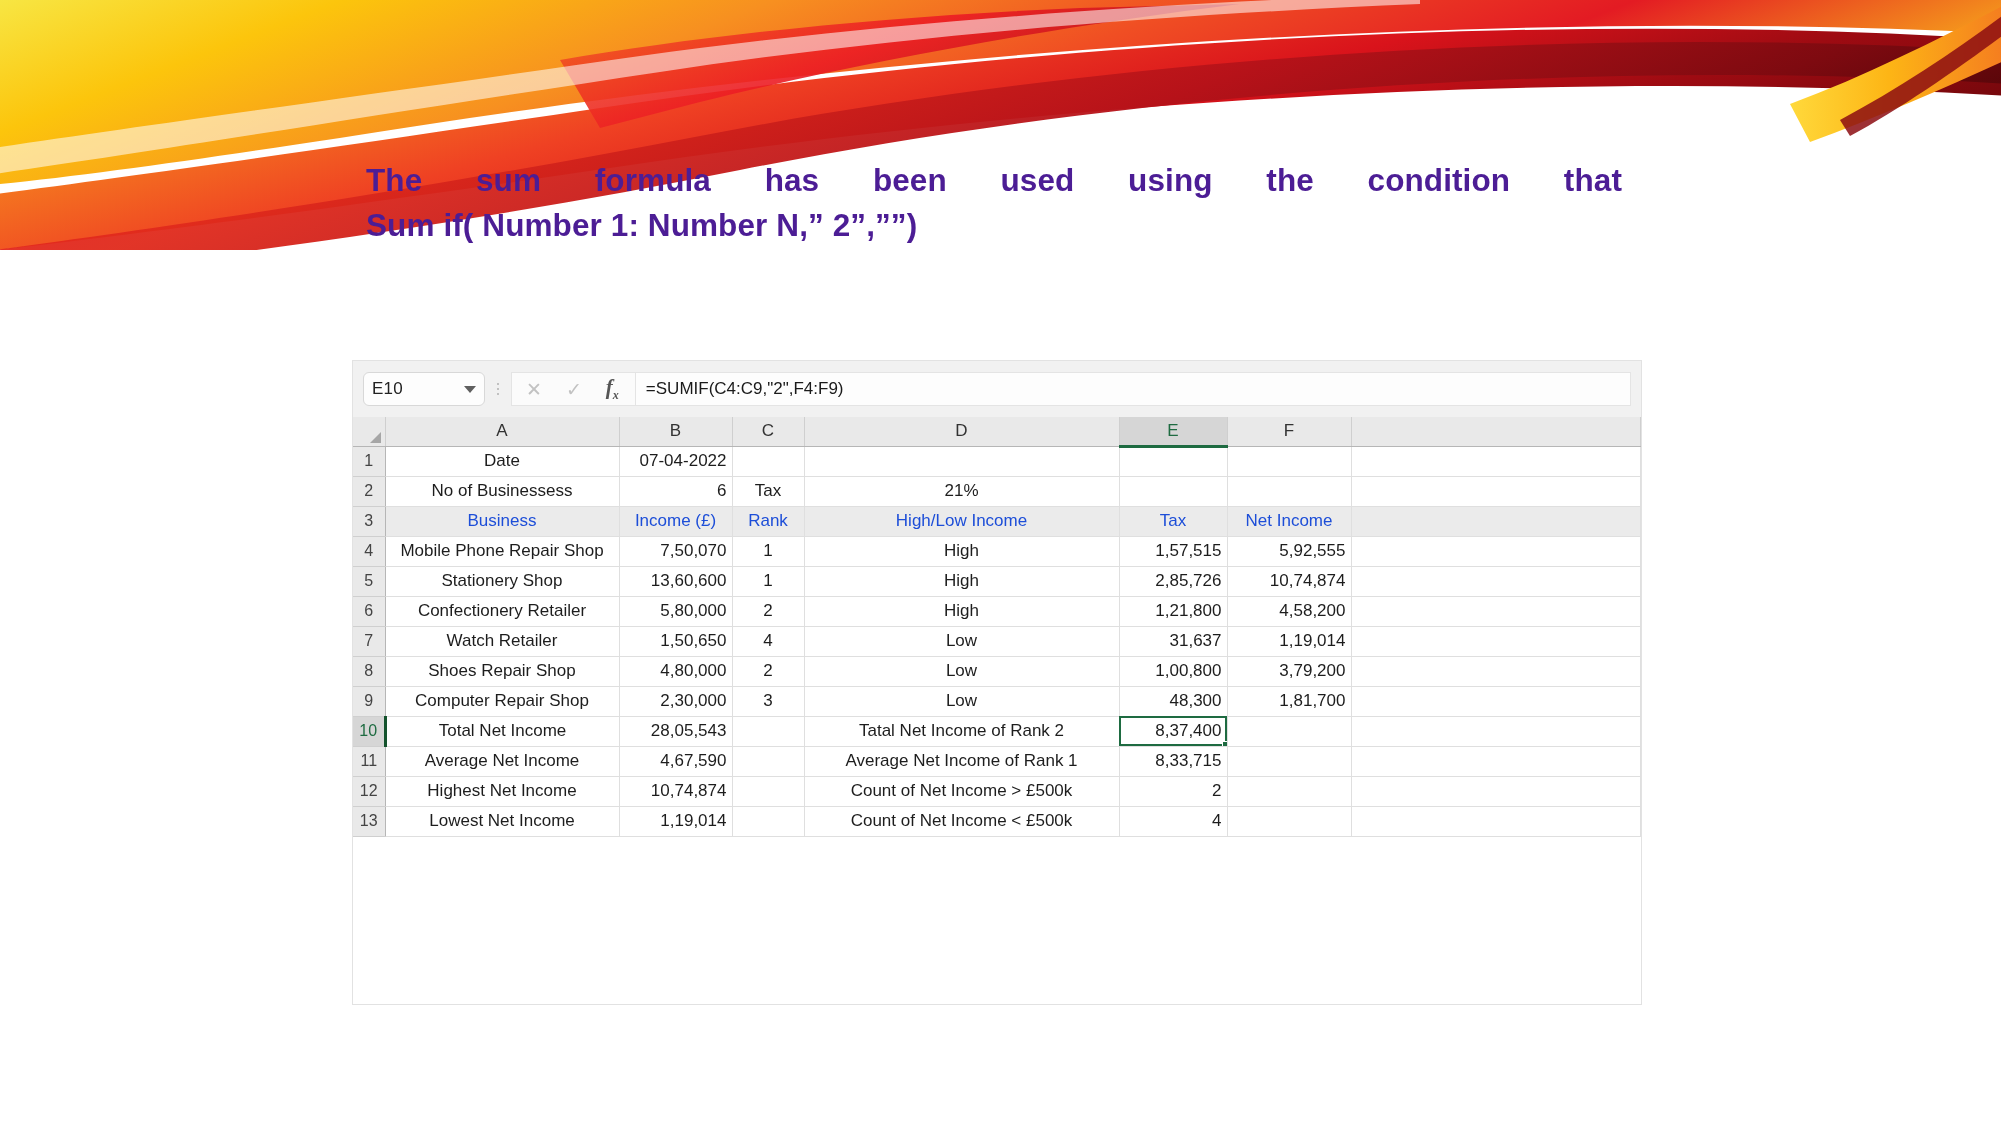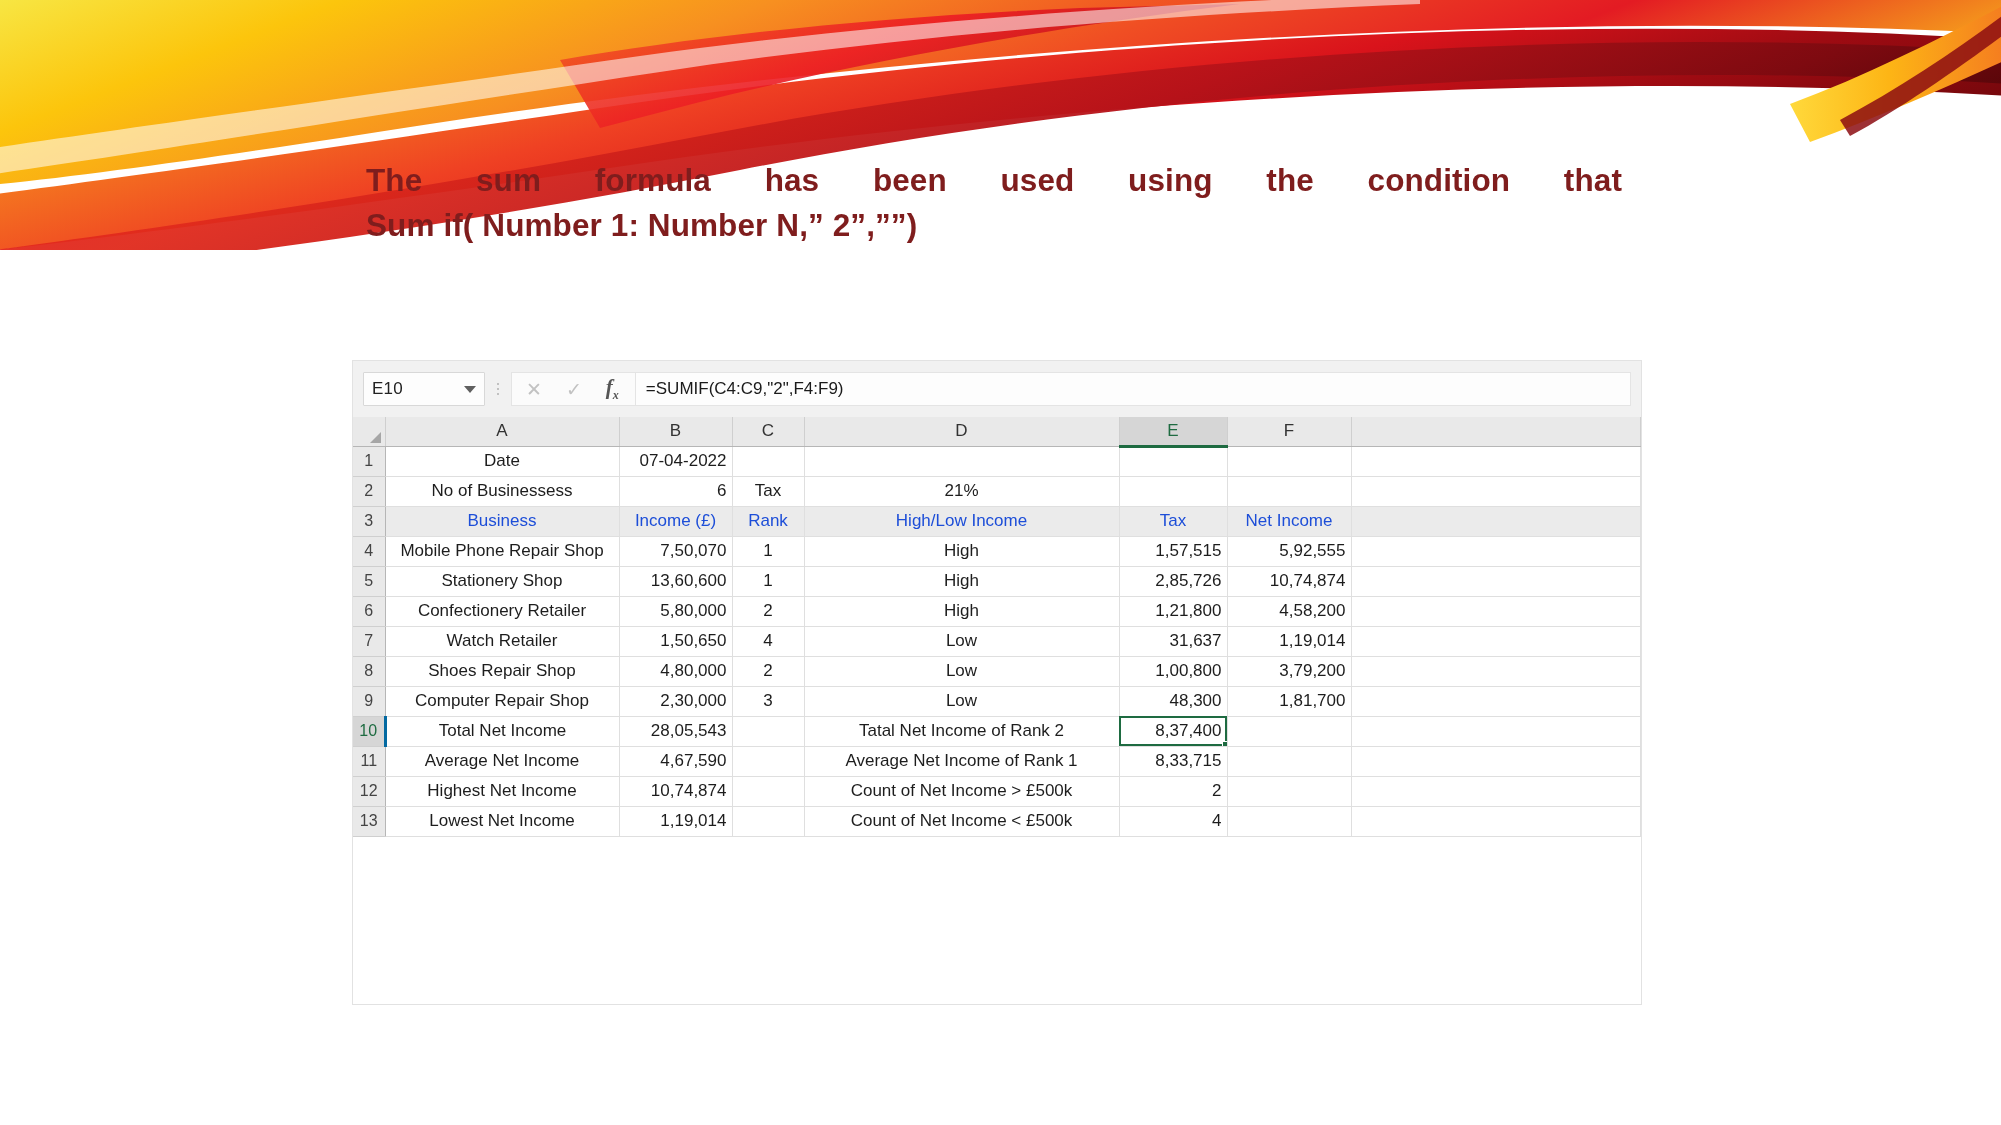--- a/index.html
+++ b/index.html
@@ -28,21 +28,21 @@
 
   
   .heading {
     position: absolute;
     left: 366px;
     top: 158px;
     width: 1256px;
     font-size: 31.5px;
     font-weight: bold;
     line-height: 45px;
-    color: #7f1d1d;
+    color: #4c1d95;
     text-align: justify;
     letter-spacing: 0.1px;
   }
   .heading .ln { display: block; }
   .heading .ln.j {
     text-align: justify;
     text-align-last: justify;
   }
   .heading .ln.last { text-align: left; text-align-last: left; }
 
@@ -67,21 +67,21 @@
     display: flex;
     align-items: center;
     padding: 0 6px;
     box-sizing: border-box;
   }
   .namebox {
     width: 122px;
     height: 34px;
     background: #fdfdfd;
     border: 1px solid #d8d8d8;
-    border-radius: 1px;
+    border-radius: 6px;
     display: flex;
     align-items: center;
     justify-content: space-between;
     padding: 0 8px;
     box-sizing: border-box;
     font-size: 17px;
     color: #222;
     margin-left: 4px;
   }
   .namebox .nb-val { letter-spacing: .2px; }
@@ -196,21 +196,21 @@
     background: #e9e9e9;
     color: #444;
     text-align: center;
     border-right: 1px solid #b6b6b6;
     border-bottom: 1px solid #cfcfcf;
     font-size: 16px;
   }
   td.rh.selrow {
     background: #d6d6d6;
     color: #1e6b41;
-    border-right: 3px solid #0369a1;
+    border-right: 3px solid #14532d;
   }
 
   .al  { text-align: center; }
   .ar  { text-align: right; }
   .ac  { text-align: center; }
   .b   { font-weight: bold; }
   .hdr3 { background: #ebebeb; color: #1d4ed8; text-align: center; }
   .selcell {
     position: relative;
     outline: 2px solid #1e6b41;

